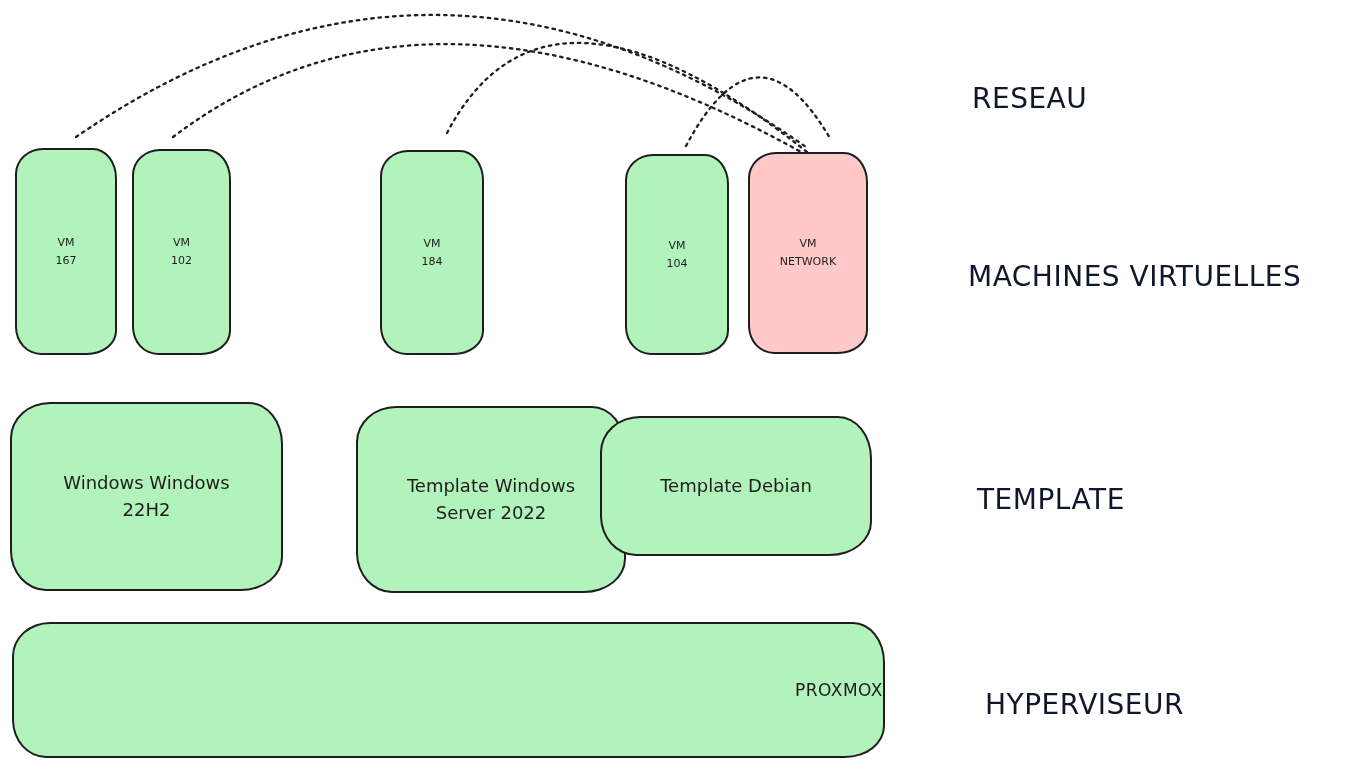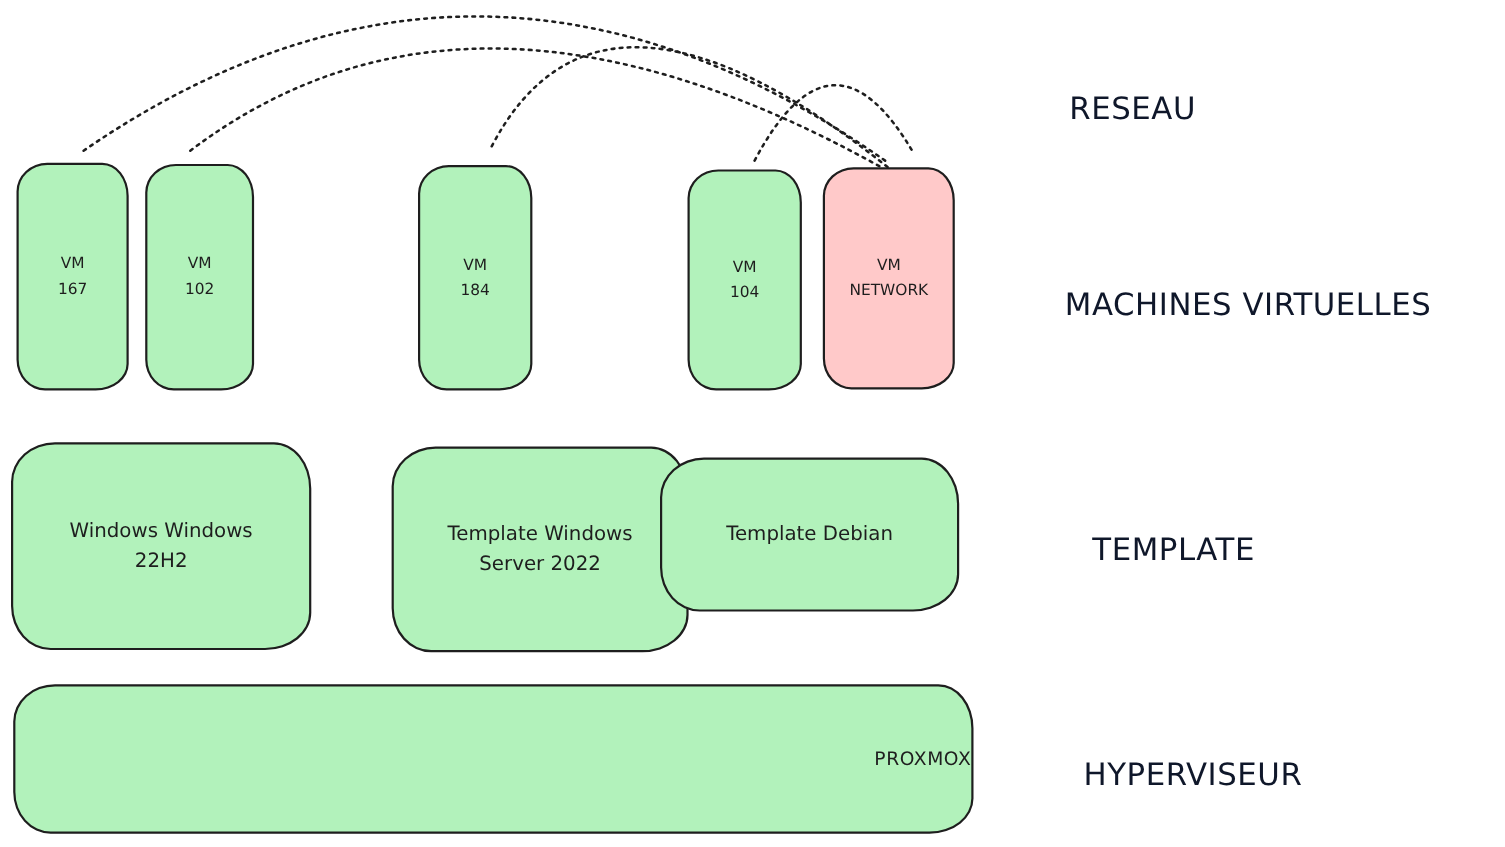--- a/index.html
+++ b/index.html
@@ -34,21 +34,21 @@
     border: 2.6px solid #1e1e1e;
     display: flex;
     flex-direction: column;
     align-items: center;
     justify-content: center;
     text-align: center;
     box-sizing: border-box;
   }
   .vm-box {
     border-radius: 28px 24px 30px 26px / 26px 30px 24px 28px;
-    font-size: 14px;
+    font-size: 11px;
     line-height: 1.62;
   }
   .template-box {
     border-radius: 40px 34px 42px 36px / 36px 42px 34px 40px;
     font-size: 18px;
     line-height: 1.45;
     padding: 0 26px;
   }
   .hypervisor-box {
     border-radius: 38px 32px 40px 34px / 34px 40px 32px 38px;
@@ -70,21 +70,21 @@
   
   .layer-label {
     position: absolute;
     font-size: 28px;
     letter-spacing: 0.5px;
     white-space: nowrap;
     color: #0f172a;
   }
   #lbl-reseau   { left: 972px; top: 82px;  }
   #lbl-mv       { left: 968px; top: 260px; }
-  #lbl-template { left: 977px; top: 483px; margin-left: 16px; }
+  #lbl-template { left: 977px; top: 483px; }
   #lbl-hyp      { left: 985px; top: 688px; }
 </style>
 </head>
 <body>
 
 <div class="canvas">
 
   <svg class="connections-layer" viewBox="0 0 1368 770" xmlns="http://www.w3.org/2000/svg">
     <path d="M 76 137 Q 438 -112 806 147"></path>
     <path d="M 173 137 Q 428 -56 801 152"></path>

